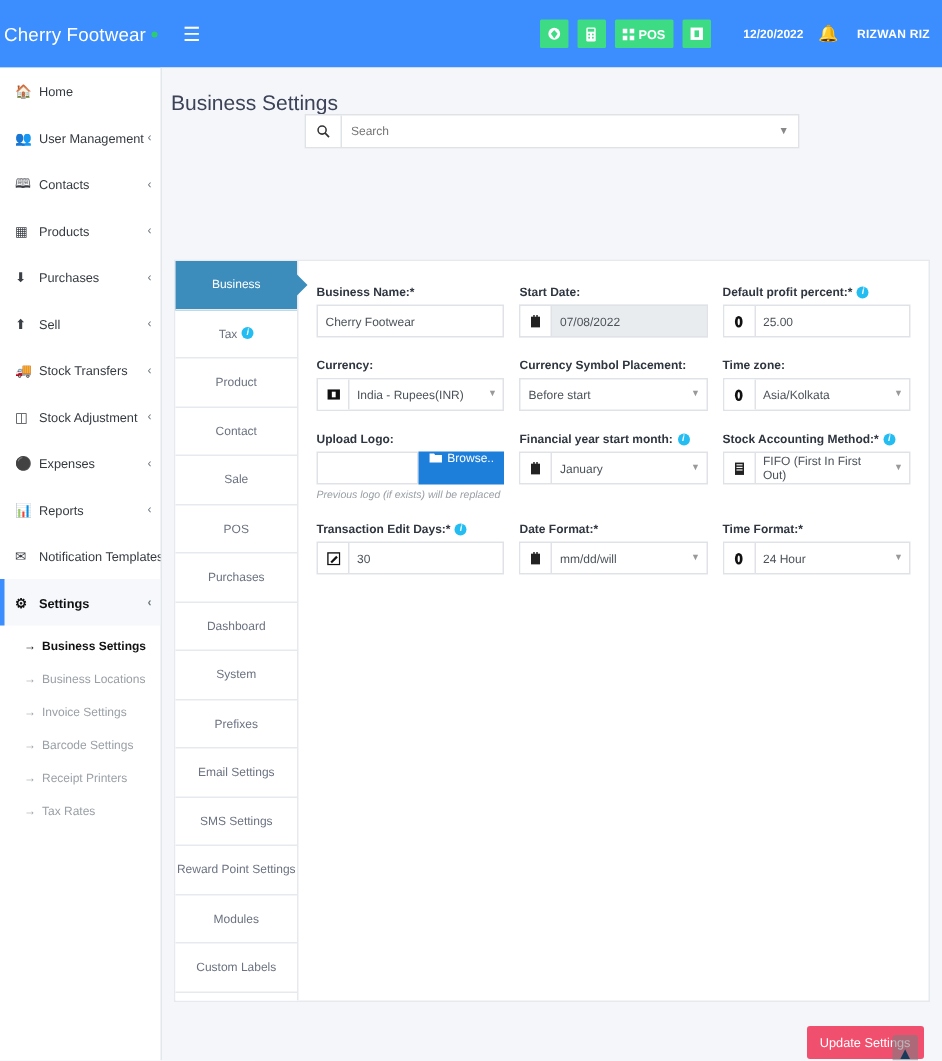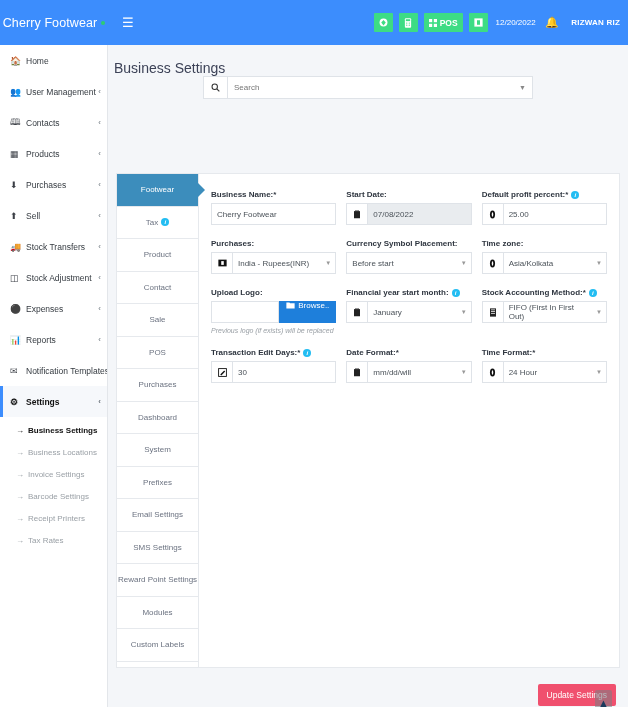--- a/index.html
+++ b/index.html
@@ -39,22 +39,22 @@
     width: 19px; height: 19px; background: #3ddc84;
     display: flex; align-items: center; justify-content: center;
     border-radius: 1px; cursor: pointer;
   }
   .nav-btn.pos {
     width: auto; padding: 0 5px; gap: 3px;
     color: #ffffff; font-size: 8.5px; font-weight: bold;
   }
   .nav-btn svg { display: block; }
   .nav-date {
-    color: #ffffff; font-size: 8px; font-weight: normal; white-space: nowrap;
-    margin-left: 2px;
+    color: #ffffff; font-size: 8px; font-weight: bold; white-space: nowrap;
+    margin-left: 16px;
   }
   .nav-bell { color: #ffffff; font-size: 11px; margin-left: 4px; cursor: pointer; }
   .nav-user {
     color: #ffffff; font-size: 8px; font-weight: bold; letter-spacing: .2px;
     margin-left: 6px; white-space: nowrap; cursor: pointer;
   }
 
   
   .sidebar {
     position: absolute; top: 45px; left: 0; width: 108px; height: 662px;
@@ -347,21 +347,21 @@
       </div>
       <input type="text" placeholder="Search" style="">
       <span class="caret">▼</span>
     </div>
   </div>
 
   <div class="card">
 
     <div class="tabs">
       <div class="tab active">
-          <span>Footwear</span>
+          <span>Business</span>
         </div>
       <div class="tab">
           <span>Tax</span>
           <span class="info-dot">i</span>
         </div>
       <div class="tab">
           <span>Product</span>
         </div>
       <div class="tab">
           <span>Contact</span>
@@ -435,21 +435,21 @@
                   <ellipse cx="6" cy="6" rx="1" ry="3" fill="#fff"></ellipse>
                 </svg>
             </div>
             <input type="text" value="25.00" style="">
           </div>
         </div>
       </div>
 
       <div class="form-row">
         <div class="form-group">
-          <div class="f-label">Purchases:</div>
+          <div class="f-label">Currency:</div>
           <div class="input-wrap">
             <div class="ig-addon">
               <svg width="9" height="8" viewBox="0 0 12 10">
                   <rect x="0.5" y="0.5" width="11" height="9" fill="#111"></rect>
                   <rect x="4.3" y="2.5" width="3.4" height="5" fill="#fff"></rect>
                 </svg>
             </div>
             <div class="fake-input">India - Rupees(INR)</div>
             <div class="sel-caret">▼</div>
           </div>

